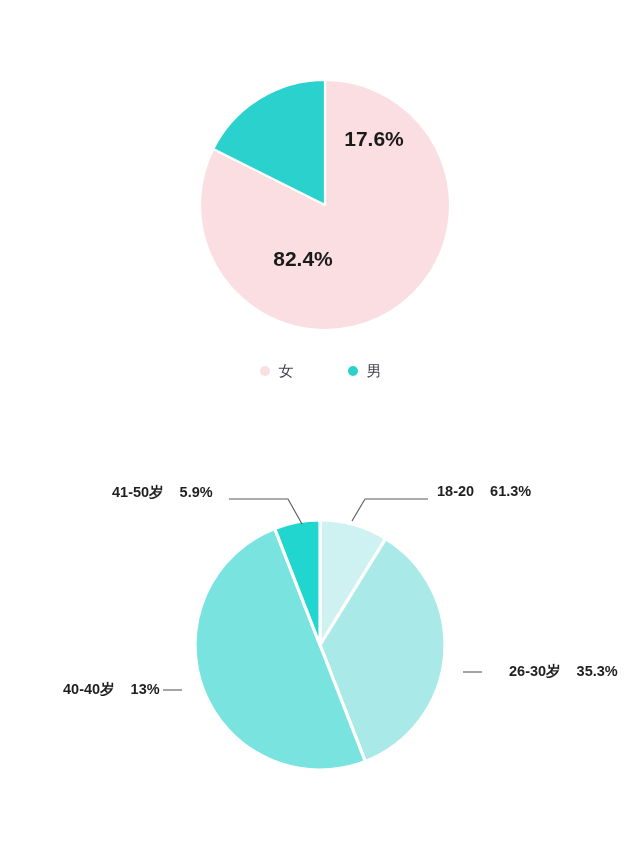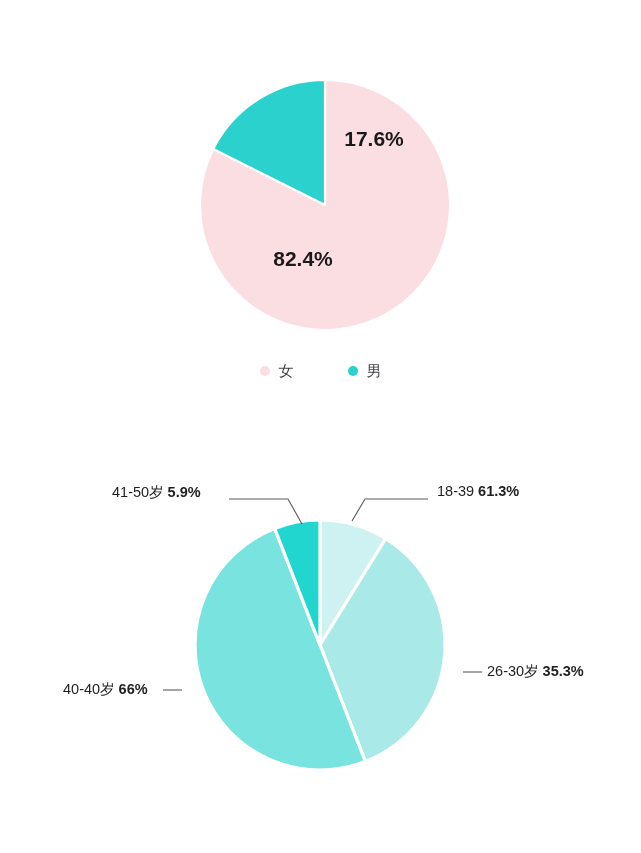--- a/index.html
+++ b/index.html
@@ -58,22 +58,22 @@
     font-family: "Liberation Sans", "DejaVu Sans", sans-serif;
     line-height: 1;
   }
   .callout {
     position: absolute;
     font-size: 14.5px;
     color: #1f1f1f;
     white-space: nowrap;
     font-family: "Liberation Sans", "DejaVu Sans", sans-serif;
   }
-  .callout .age { font-weight: normal; margin-top: 20px; }
-  .callout .val { font-weight: bold; margin-left: 4px; }
+  .callout .age { font-weight: bold; margin-top: 20px; }
+  .callout .val { font-weight: bold; margin-left: 16px; }
   .lead-line { stroke: #5a5a5a; stroke-width: 1.1; fill: none; }
 </style>
 </head>
 <body>
 
 <div class="canvas">
 
   <svg class="svg-layer" viewBox="0 0 641 853">
     <g id="gender-pie-group">
         <path d="M 325 205 L 325 80 A 125 125 0 1 1 213.26982198109206 148.9520979887459 Z" fill="#fadee1" stroke="#ffffff" stroke-width="2.2" stroke-linejoin="round"></path>
@@ -102,19 +102,19 @@
         <span class="legend-dot" style="background: rgb(250, 222, 225);"></span>
         <span class="legend-text">女</span>
       </div>
       <div class="legend-item">
         <span class="legend-dot" style="background: rgb(43, 210, 205);"></span>
         <span class="legend-text">男</span>
       </div>
     </div>
 
   <div id="age-callouts">
-      <div class="callout" style="left: 437px; top: 483px;"><span class="age">18-39</span><span class="val">61.3%</span></div>
-      <div class="callout" style="left: 487px; top: 662px;"><span class="age">26-30岁</span><span class="val">35.3%</span></div>
-      <div class="callout" style="left: 63px; top: 680px;"><span class="age">40-40岁</span><span class="val">66%</span></div>
+      <div class="callout" style="left: 437px; top: 483px;"><span class="age">18-20</span><span class="val">61.3%</span></div>
+      <div class="callout" style="left: 509px; top: 662px;"><span class="age">26-30岁</span><span class="val">35.3%</span></div>
+      <div class="callout" style="left: 63px; top: 680px;"><span class="age">40-40岁</span><span class="val">13%</span></div>
       <div class="callout" style="left: 112px; top: 483px;"><span class="age">41-50岁</span><span class="val">5.9%</span></div>
     </div>
 
 </div>
 
 </body></html>

